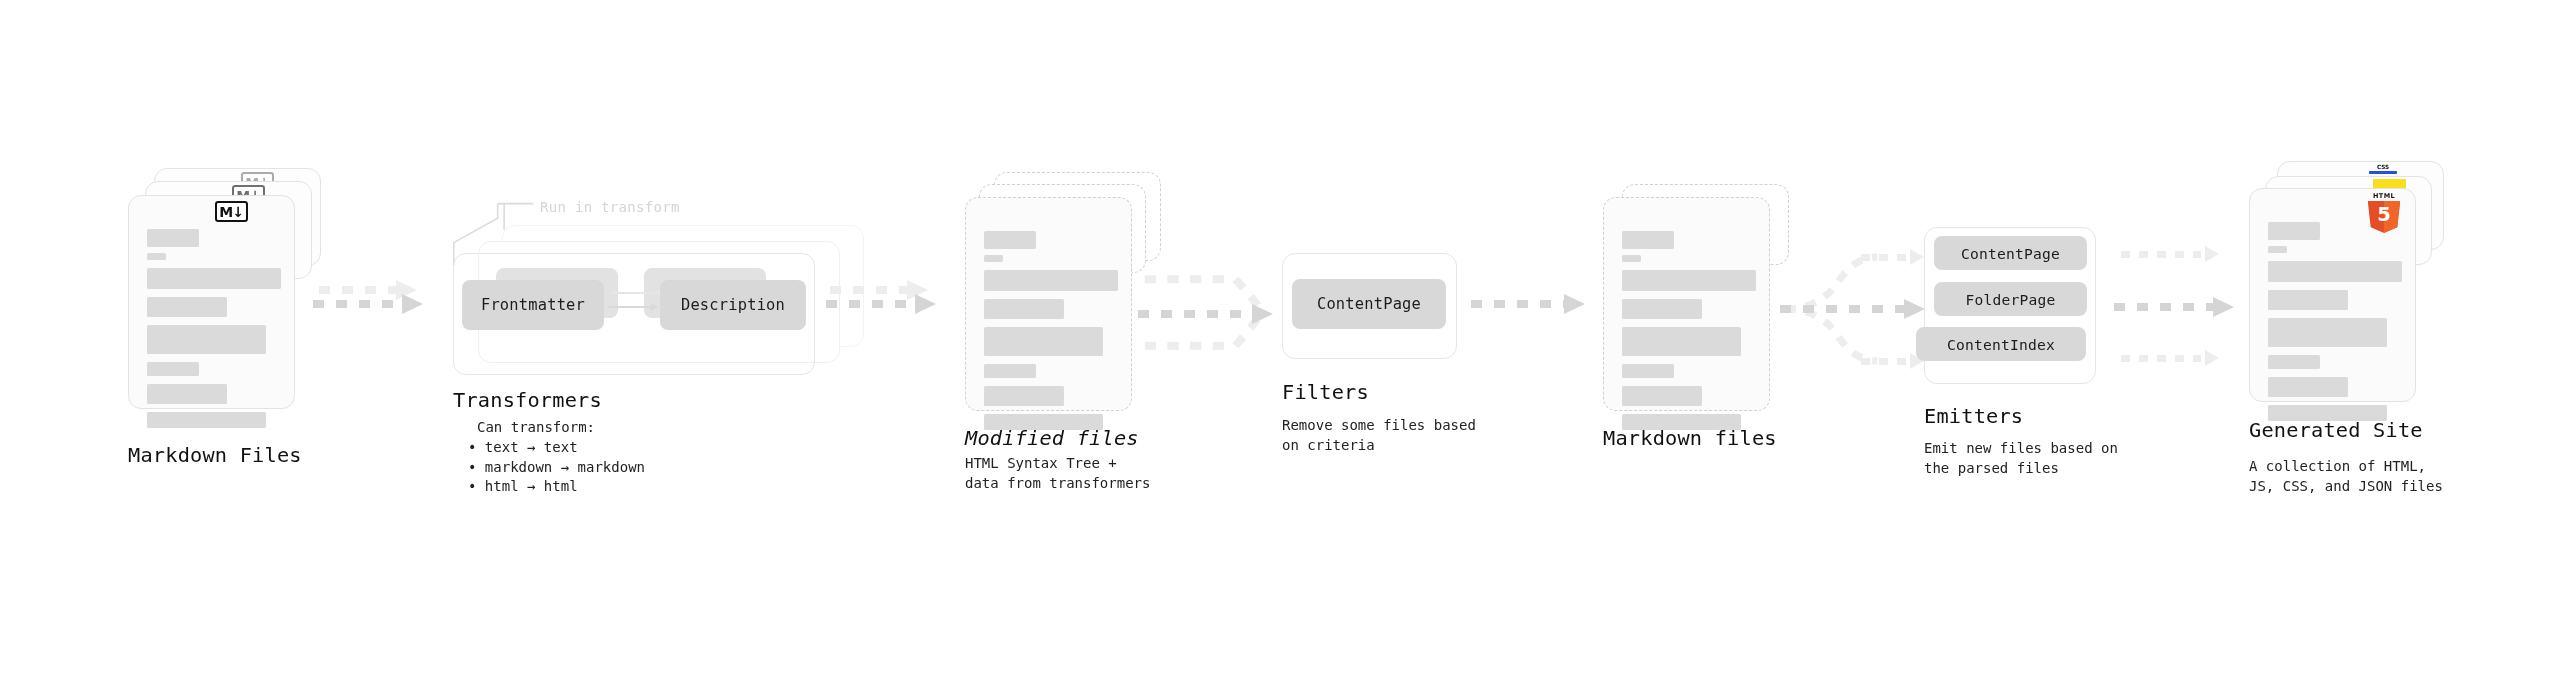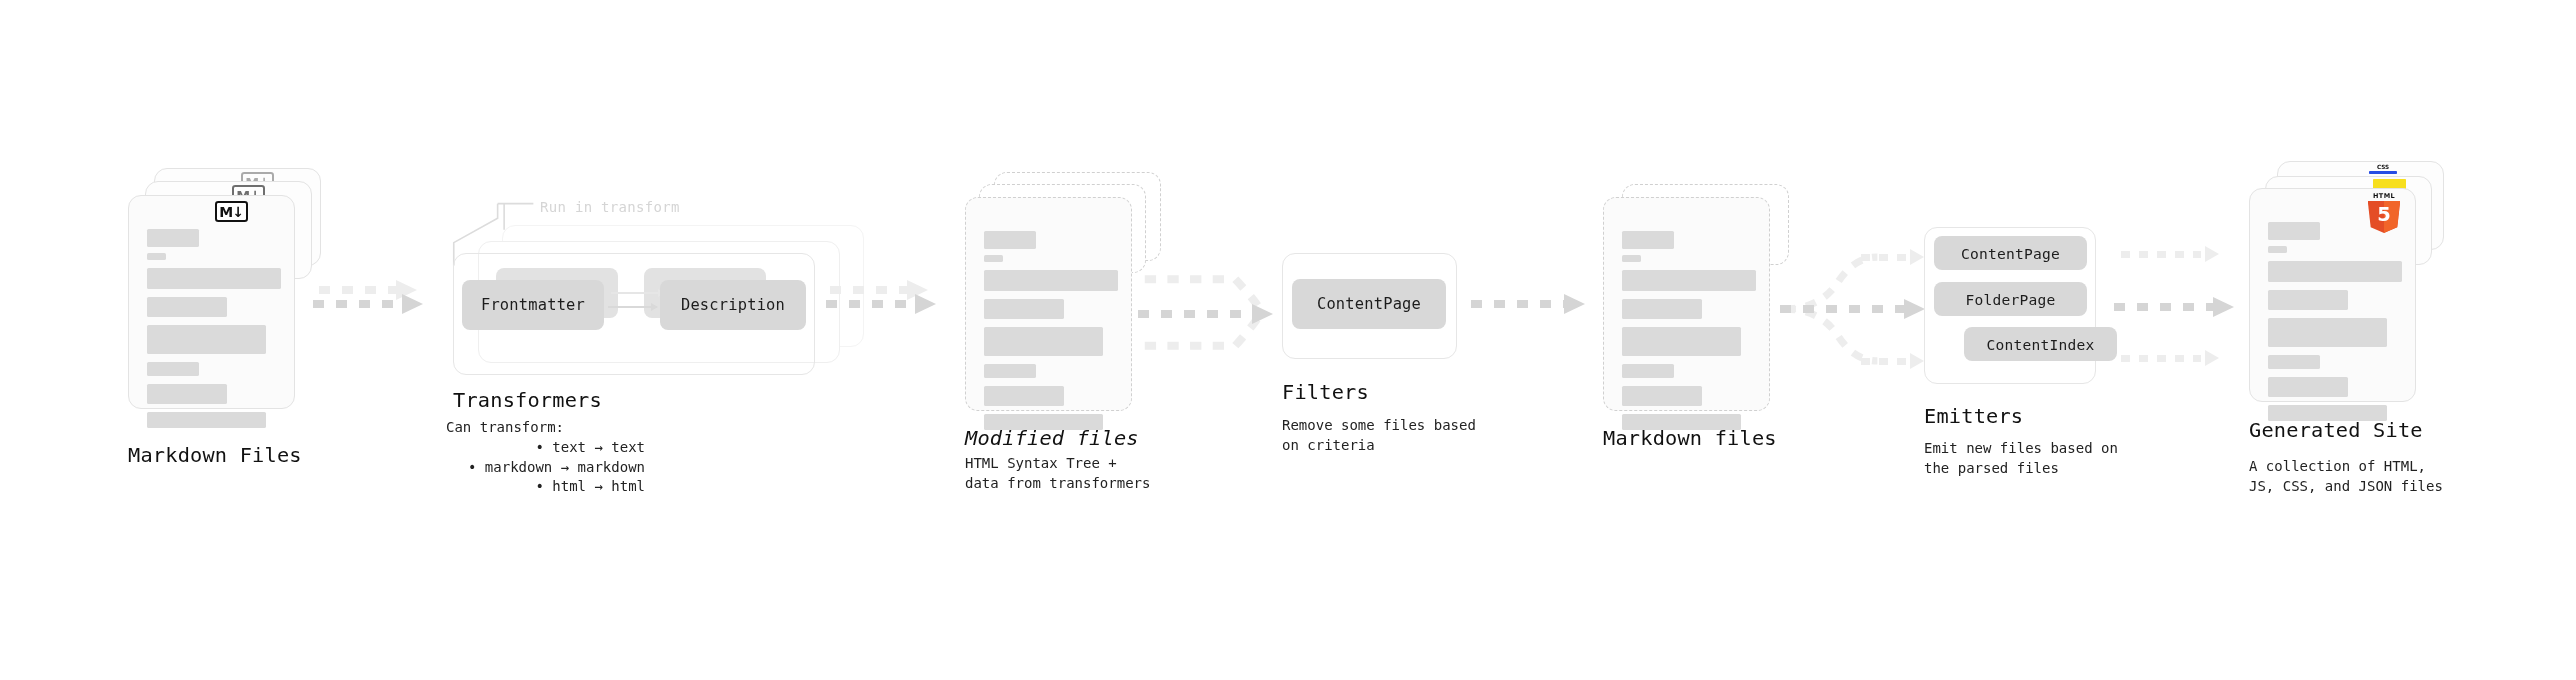--- a/index.html
+++ b/index.html
@@ -161,21 +161,21 @@
     position:absolute;
     font-size:20.3px;color:#111;letter-spacing:0.2px;white-space:nowrap;
   }
   .cap-sub{
     position:absolute;
     font-size:14px;color:#222;line-height:19.5px;white-space:pre;
   }
   .cap-list{
     position:absolute;font-size:14px;color:#222;line-height:19.5px;
   }
-  .cap-list div{white-space:pre;text-align:right;}
+  .cap-list div{white-space:pre;}
 </style>
 </head>
 <body>
 
 <div class="stage">
 
   <div class="node">
 
     <div class="doccard ghost" style="left:154px;top:168px;width:167px;height:98px;"></div>
     <div class="mdbadge dim" style="left:241px;top:172px;opacity:.35;">M↓</div>
@@ -226,21 +226,21 @@
     <div class="chip f2" style="left:496px;top:268px;width:122px;height:50px;color:transparent;">Frontmatter</div>
     <div class="chip f2" style="left:644px;top:268px;width:122px;height:50px;color:transparent;">Description</div>
     <div class="tarrow t2" style="left:611px;top:292px;width:53px;"></div>
 
     <div class="groupbox" style="left:453px;top:253px;width:362px;height:122px;background:transparent;"></div>
     <div class="chip" style="left:462px;top:280px;width:142px;height:50px;">Frontmatter</div>
     <div class="chip" style="left:660px;top:280px;width:146px;height:50px;">Description</div>
     <div class="tarrow" style="left:608px;top:306px;width:49px;"></div>
 
     <div class="cap-title" style="left:453px;top:388px;">Transformers</div>
-    <div class="cap-sub" style="left:446px;top:418px;">Can transform:</div>
+    <div class="cap-sub" style="left:477px;top:418px;">Can transform:</div>
     <div class="cap-list" style="left:468px;top:438px;">
       <div>• text → text</div>
       <div>• markdown → markdown</div>
       <div>• html → html</div>
     </div>
   </div>
 
   <div class="conn faint" style="left:830px;top:286px;width:98px;">
     <div class="dots"></div>
       <div class="head"></div>
@@ -323,21 +323,21 @@
   </div>
   <div class="conn small faint" style="left:1861px;top:358px;width:63px;">
     <div class="dots"></div>
       <div class="head"></div>
   </div>
 
   <div class="node">
     <div class="groupbox" style="left:1924px;top:227px;width:172px;height:157px;"></div>
     <div class="chip" style="left:1934px;top:236px;width:153px;height:34px;font-size:14.6px;">ContentPage</div>
     <div class="chip" style="left:1934px;top:282px;width:153px;height:34px;font-size:14.6px;">FolderPage</div>
-    <div class="chip" style="left:1964px;top:327px;width:153px;height:34px;font-size:14.6px;">ContentIndex</div>
+    <div class="chip" style="left:1916px;top:327px;width:170px;height:34px;font-size:14.6px;">ContentIndex</div>
     <div class="cap-title" style="left:1924px;top:404px;">Emitters</div>
     <div class="cap-sub" style="left:1924px;top:439px;">Emit new files based on
 the parsed files</div>
   </div>
 
   <div class="conn small faint2" style="left:2121px;top:251px;width:98px;">
     <div class="dots"></div>
       <div class="head"></div>
   </div>
   <div class="conn" style="left:2114px;top:303px;width:120px;">

